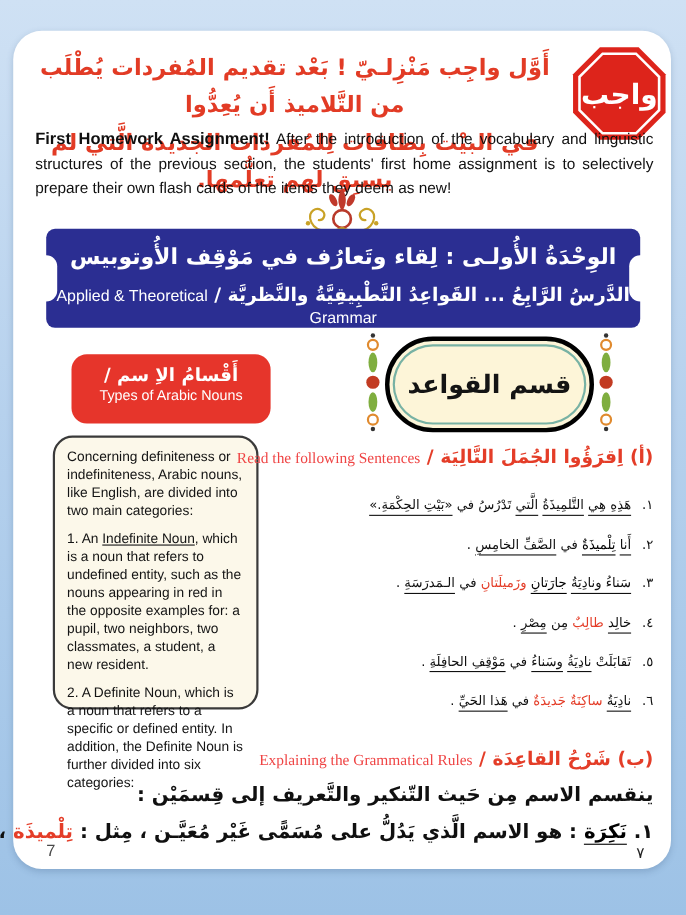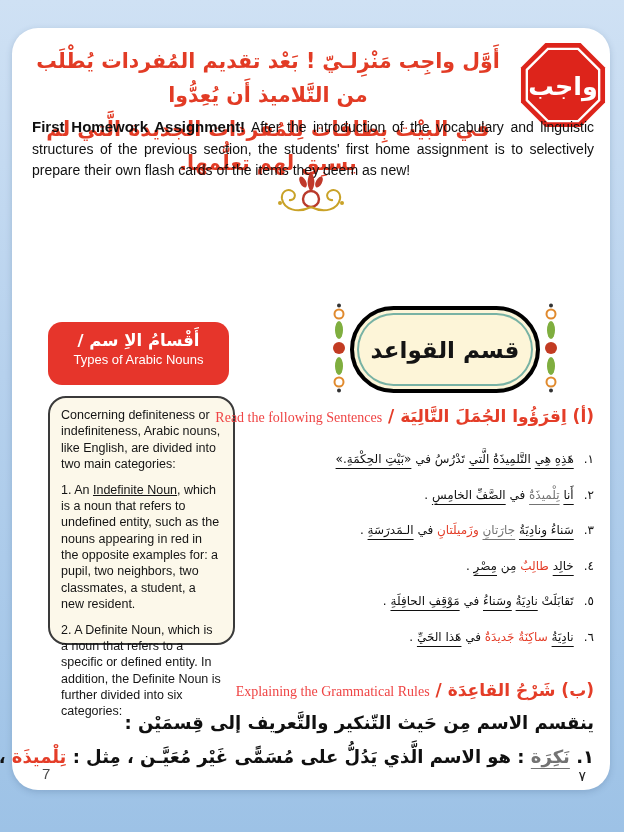--- a/index.html
+++ b/index.html
@@ -9,21 +9,21 @@
     font-family:"Liberation Sans",sans-serif;
   }
   .page{
     position:absolute;left:12px;top:28px;width:598px;height:762px;
     background:#ffffff;border-radius:26px;
     box-shadow:0 2px 6px rgba(60,90,130,.25);
   }
   .ar{direction:rtl;font-family:"DejaVu Sans",sans-serif;}
   .r{color:#e43d28;}
   .u{text-decoration:underline;text-underline-offset:5px;text-decoration-thickness:1.3px;}
-  .ru{color:#737373;text-decoration:underline;text-underline-offset:5px;text-decoration-thickness:1.3px;}
+  .ru{color:#000000;text-decoration:underline;text-underline-offset:5px;text-decoration-thickness:1.3px;}
 
   
   .hw-badge{position:absolute;right:3px;top:13px;width:88px;height:88px;}
   .hw-ar{
     position:absolute;left:14px;right:100px;top:16px;
     color:#e23b25;font-weight:700;font-size:20.5px;line-height:34px;text-align:center;
   }
   .hw-en{
     position:absolute;left:20px;right:16px;top:88px;
     font-size:14px;line-height:1.5;text-align:justify;color:#101010;
@@ -42,21 +42,21 @@
     background:#ffffff;border-radius:10px;
   }
   .banner:before{left:-12px;}
   .banner:after{right:-12px;}
   .banner-l1{position:absolute;top:13px;left:0;right:0;text-align:center;font-size:20px;font-weight:700;}
   .banner-l2{position:absolute;top:51px;left:0;right:0;text-align:center;font-size:17px;font-weight:700;}
   .banner-l2 .en{font-family:"Liberation Sans",sans-serif;font-size:14.5px;font-weight:400;}
 
   
   .redbox{
-    position:absolute;left:36px;top:294px;width:181px;height:63px;
+    position:absolute;left:53px;top:294px;width:181px;height:63px;
     background:#e6352b;border-radius:14px;color:#fff;text-align:center;
   }
   .redbox .l1{margin-top:9px;font-size:16.5px;font-weight:700;}
   .redbox .l2{margin-top:2px;font-size:13px;}
 
   
   .gframe{position:absolute;left:314px;top:272px;width:238px;height:99px;}
   .gframe .stadium{
     position:absolute;left:24px;right:24px;top:6px;bottom:6px;
     background:#fdf5d8;border:4px solid #000000;border-radius:46px;
@@ -124,20 +124,26 @@
       <ellipse cx="28" cy="14" rx="3" ry="6" fill="#c0392b" transform="rotate(-28 28 14)"></ellipse>
       <ellipse cx="44" cy="14" rx="3" ry="6" fill="#c0392b" transform="rotate(28 44 14)"></ellipse>
       <circle cx="36" cy="31" r="8" fill="none" stroke="#b93a2b" stroke-width="2.4"></circle>
       <path d="M36 39 C22 46 9 41 7 31 C6 24 12 20 17 23 C22 26 20 33 14 32" fill="none" stroke="#c9a227" stroke-width="2"></path>
       <path d="M36 39 C50 46 63 41 65 31 C66 24 60 20 55 23 C50 26 52 33 58 32" fill="none" stroke="#c9a227" stroke-width="2"></path>
       <circle cx="5" cy="35" r="2" fill="#c9a227"></circle>
       <circle cx="67" cy="35" r="2" fill="#c9a227"></circle>
     </svg>
   </div>
 
+  <div class="banner">
+    <div class="banner-l1 ar">الوِحْدَةُ الأُولـى : لِقاء وتَعارُف في مَوْقِف الأُوتوبيس</div>
+    <div class="banner-l2 ar">
+      <span>الدَّرسُ الرَّابِعُ ... القَواعِدُ التَّطْبِيقِيَّةُ والنَّظريَّة</span><span> / </span><span class="en">Applied &amp; Theoretical Grammar</span>
+    </div>
+  </div>
 
   <div class="redbox">
     <div class="l1 ar">أَقْسامُ الاِ سم /</div>
     <div class="l2">Types of Arabic Nouns</div>
   </div>
 
   <div class="gframe">
     <div class="flourish left">
       <svg width="26" height="92" viewBox="0 0 26 92">
         <circle cx="13" cy="46" r="6" fill="#c23b22"></circle>

